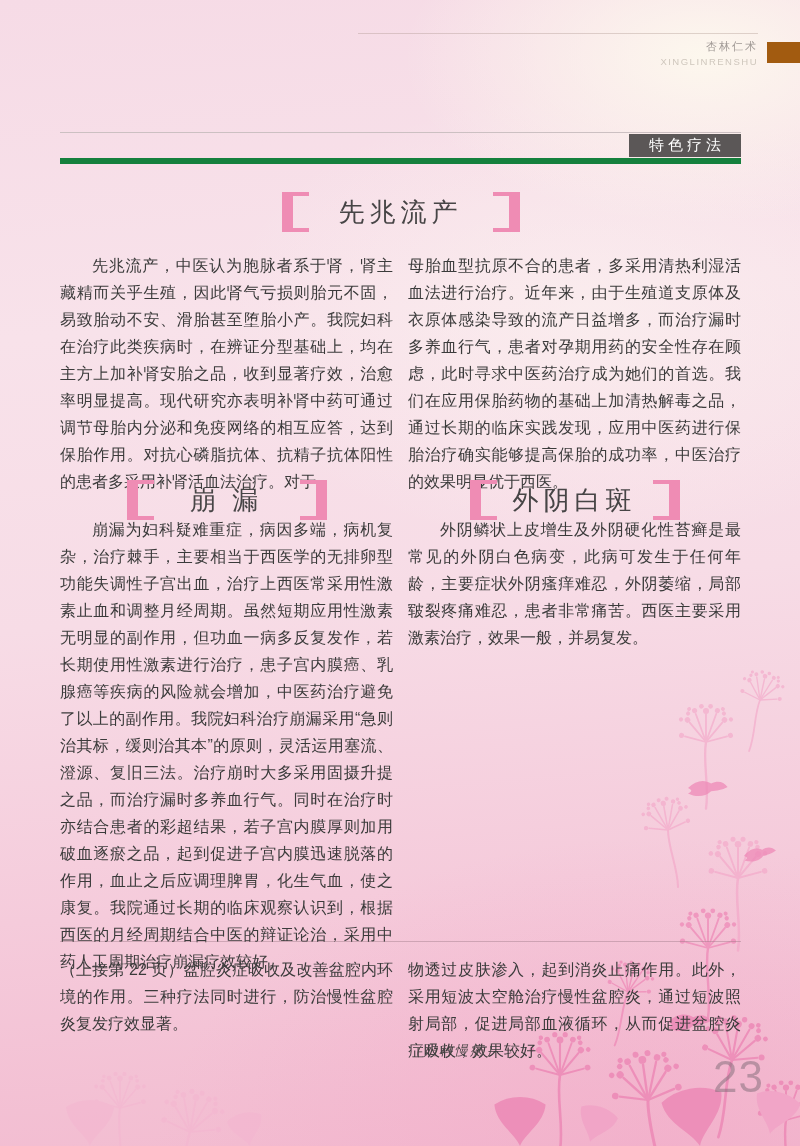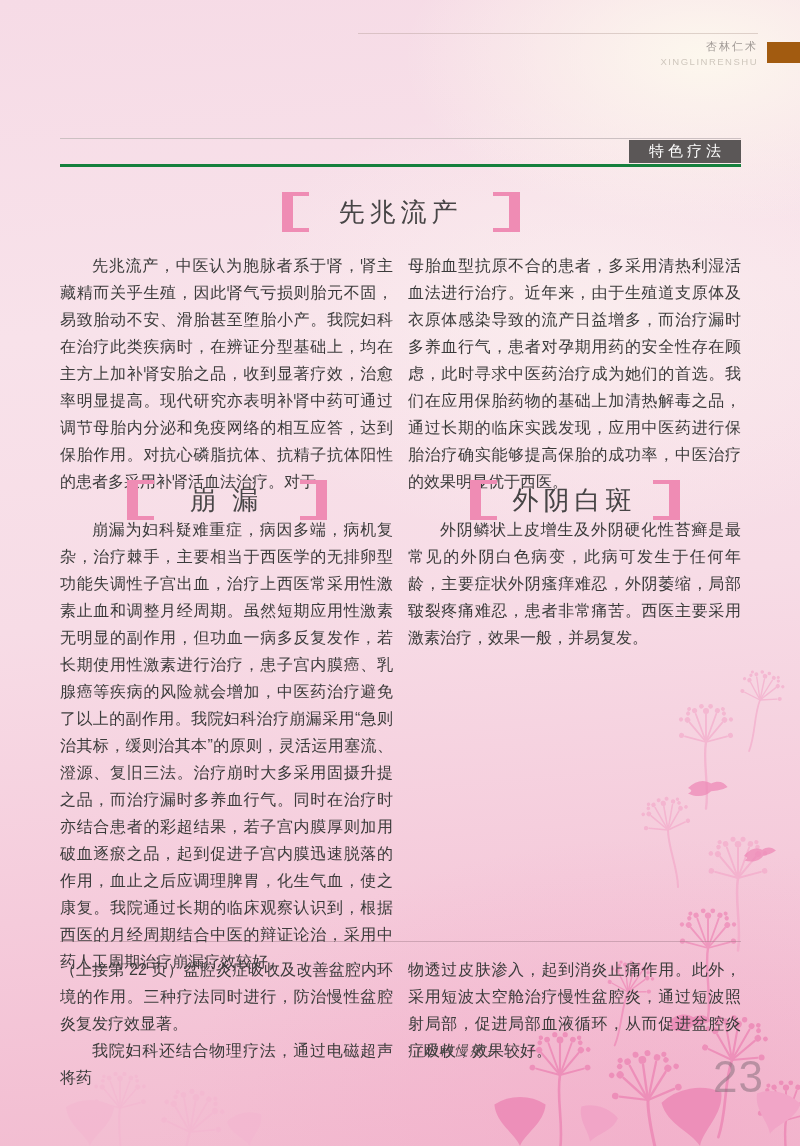--- a/index.html
+++ b/index.html
@@ -19,22 +19,22 @@
   .layer{position:absolute;z-index:2;}
 
   
   .brand{top:40px;right:42px;text-align:right;line-height:1.2;}
   .brand-cn{font-size:11px;color:#9f9894;letter-spacing:2px;}
   .brand-en{font-size:9.5px;color:#cfc7bd;letter-spacing:1.5px;margin-top:3px;}
   .brand-square{top:42px;right:0;width:33px;height:21px;background:var(--brand-square,#a25b10);}
   .top-rule{top:33px;left:358px;width:400px;border-top:1px solid rgba(165,142,134,.35);}
 
   
-  .tagbar{left:60px;top:138px;width:681px;height:25px;
-    border-top:1px solid #ccc0c2;border-bottom:3px solid #15803d;box-sizing:content-box;}
+  .tagbar{left:60px;top:132px;width:681px;height:25px;
+    border-top:1px solid #ccc0c2;border-bottom:6px solid #15803d;box-sizing:content-box;}
   .tag{position:absolute;right:0;top:1px;bottom:1px;width:112px;background:var(--tag-bg,#5b5757);
     color:#fff;display:flex;align-items:center;justify-content:center;
     font-size:15px;letter-spacing:4px;padding-left:4px;box-sizing:border-box;}
 
   
   .title-row{left:60px;width:681px;display:flex;}
   .title-box{display:flex;align-items:center;justify-content:space-between;text-align:right;}
   .bk{width:27px;height:40px;box-sizing:border-box;flex:0 0 auto;}
   .bk-l{border-left:11px solid var(--pink,#ef8cb4);border-top:4px solid var(--pink,#ef8cb4);border-bottom:4px solid var(--pink,#ef8cb4);}
   .bk-r{border-right:11px solid var(--pink,#ef8cb4);border-top:4px solid var(--pink,#ef8cb4);border-bottom:4px solid var(--pink,#ef8cb4);}
@@ -190,21 +190,20 @@
   </div>
   <div class="col">
     <p class="indent">外阴鳞状上皮增生及外阴硬化性苔癣是最常见的外阴白色病变，此病可发生于任何年龄，主要症状外阴瘙痒难忍，外阴萎缩，局部皲裂疼痛难忍，患者非常痛苦。西医主要采用激素治疗，效果一般，并易复发。</p>
   </div>
 </div>
 
 <div class="layer divider"></div>
 <div class="layer cols" style="top:956px;">
   <div class="col">
     <p>（上接第 22 页）盆腔炎症吸收及改善盆腔内环境的作用。三种疗法同时进行，防治慢性盆腔炎复发疗效显著。</p>
-    <p class="indent">我院妇科还结合物理疗法，通过电磁超声将药</p>
   </div>
   <div class="col">
     <p>物透过皮肤渗入，起到消炎止痛作用。此外，采用短波太空舱治疗慢性盆腔炎，通过短波照射局部，促进局部血液循环，从而促进盆腔炎症吸收，效果较好。</p>
     <div class="attr">（妇科慢病）</div>
   </div>
 </div>
 
 <div class="layer pageno">23</div>
 
 </body></html>

